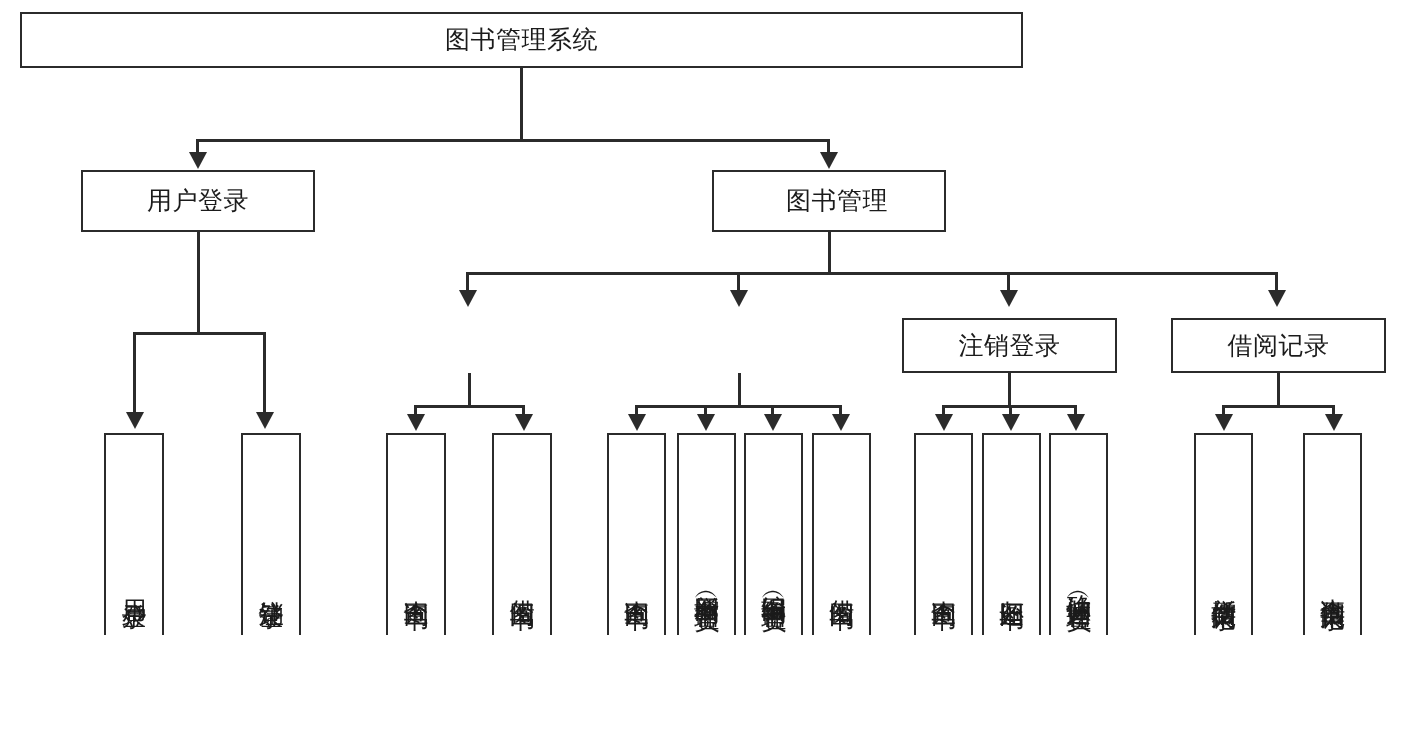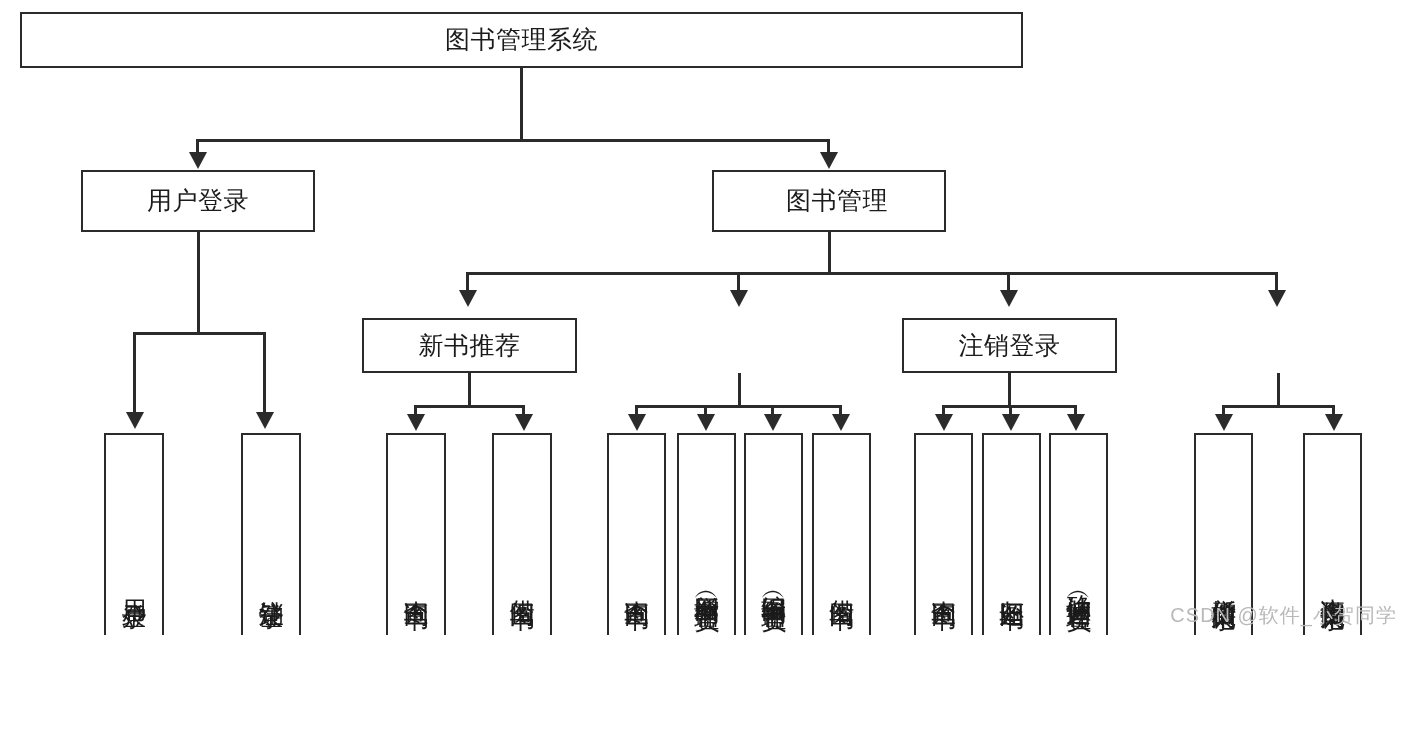--- a/index.html
+++ b/index.html
@@ -111,25 +111,25 @@
 
   <div class="vline" style="left:466px; top:272px; width:3px; height:20px;"></div>
   <div class="arrow" style="left:459px; top:290px;"></div>
   <div class="vline" style="left:737px; top:272px; width:3px; height:20px;"></div>
   <div class="arrow" style="left:730px; top:290px;"></div>
   <div class="vline" style="left:1007px; top:272px; width:3px; height:20px;"></div>
   <div class="arrow" style="left:1000px; top:290px;"></div>
   <div class="vline" style="left:1275px; top:272px; width:3px; height:20px;"></div>
   <div class="arrow" style="left:1268px; top:290px;"></div>
 
-  <div class="node horiz" style="left:362px; top:318px; width:215px; height:55px;">
-    <span>新书推荐</span>
-  </div>
   <div class="node horiz" style="left:902px; top:318px; width:215px; height:55px;">
     <span>注销登录</span>
+  </div>
+  <div class="node horiz" style="left:1171px; top:318px; width:215px; height:55px;">
+    <span>借阅记录</span>
   </div>
 
   <div class="vline" style="left:468px; top:373px; width:3px; height:34px;"></div>
   <div class="hline" style="left:414px; top:405px; width:111px; height:3px;"></div>
   <div class="vline" style="left:414px; top:405px; width:3px; height:12px;"></div>
   <div class="arrow" style="left:407px; top:414px;"></div>
   <div class="vline" style="left:522px; top:405px; width:3px; height:12px;"></div>
   <div class="arrow" style="left:515px; top:414px;"></div>
 
   <div class="node vert" style="left:386px; top:433px; width:60px; height:302px;">
@@ -189,15 +189,14 @@
   <div class="vline" style="left:1332px; top:405px; width:3px; height:12px;"></div>
   <div class="arrow" style="left:1325px; top:414px;"></div>
 
   <div class="node vert" style="left:1194px; top:433px; width:59px; height:302px;">
     <span class="vtext">新增借阅记录</span>
   </div>
   <div class="node vert" style="left:1303px; top:433px; width:59px; height:302px;">
     <span class="vtext">查询借阅记录</span>
   </div>
 
-  <div class="watermark">CSDN @软件_小贺同学</div>
 
 </div>
 
 </body></html>

